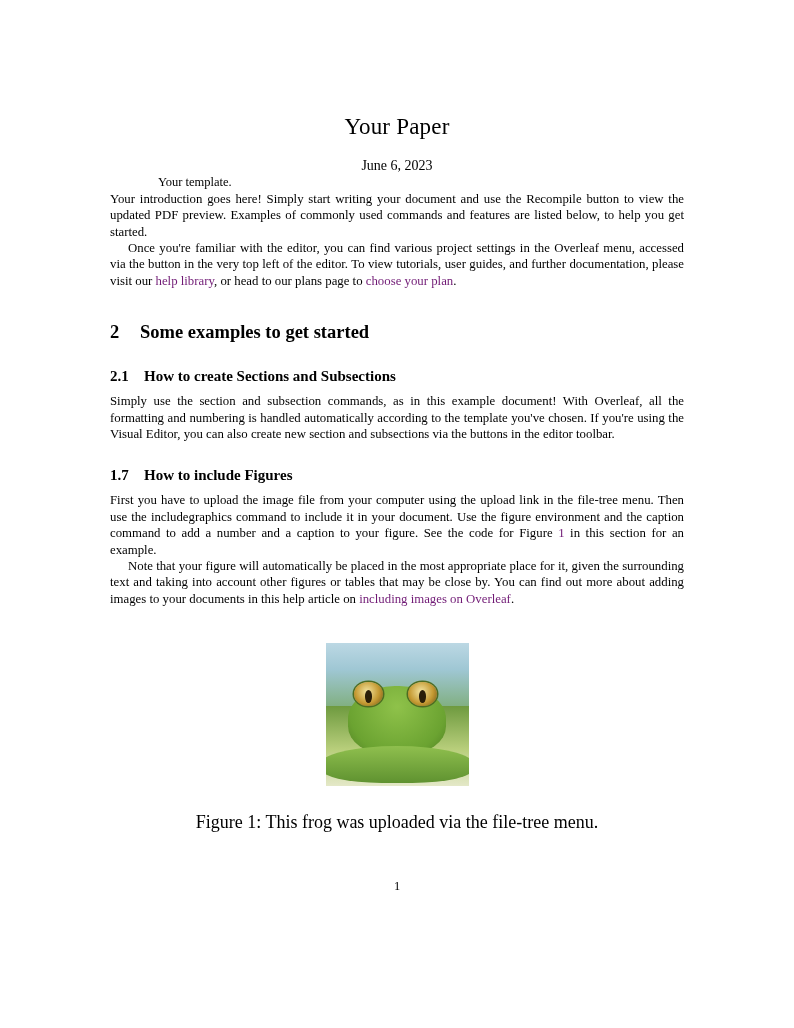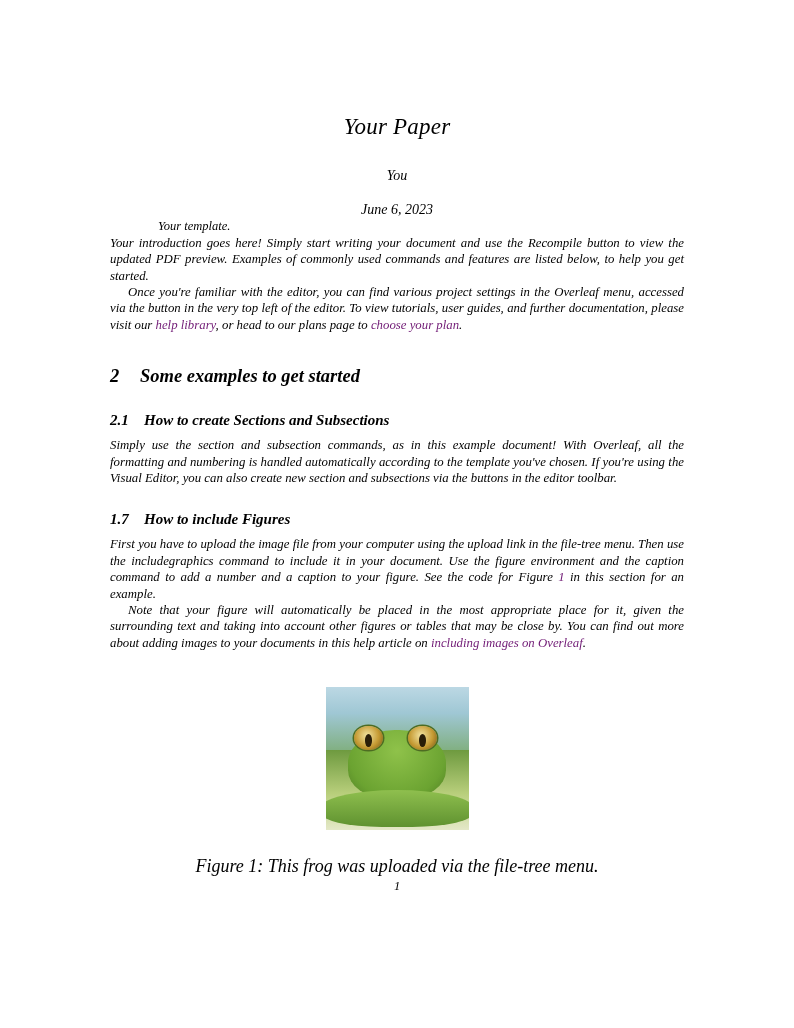--- a/index.html
+++ b/index.html
@@ -14,21 +14,20 @@
     color: #000000;
     position: relative;
     overflow: hidden;
   }
   .page {
     width: 794px;
     height: 936px;
     box-sizing: border-box;
     padding: 96px 110px 40px 110px;
     position: relative;
-    font-style: italic;
   }
   .doc-title {
     text-align: center;
     font-size: 23px;
     margin-top: 18px;
     margin-bottom: 0;
     font-weight: normal;
     letter-spacing: 0.2px;
   }
   .doc-author {
@@ -153,21 +152,20 @@
     font-size: 12.5px;
   }
 </style>
 </head>
 <body>
 
 <div class="page">
 
   <h1 class="doc-title">Your Paper</h1>
 
-  <div class="doc-author">You</div>
 
   <div class="doc-date">June 6, 2023</div>
 
   <div class="abstract-body">Your template.</div>
 
 
   <p class="body">Your introduction goes here! Simply start writing your document and use the Recompile button to view the updated PDF preview. Examples of commonly used commands and features are listed below, to help you get started.</p>
 
   <p class="body indent"><span>Once you're familiar with the editor, you can find various project settings in the Overleaf menu, accessed via the button in the very top left of the editor. To view tutorials, user guides, and further documentation, please visit our </span><a class="link" href="#">help library</a><span>, or head to our plans page to </span><a class="link" href="#">choose your plan</a><span>.</span></p>
 

